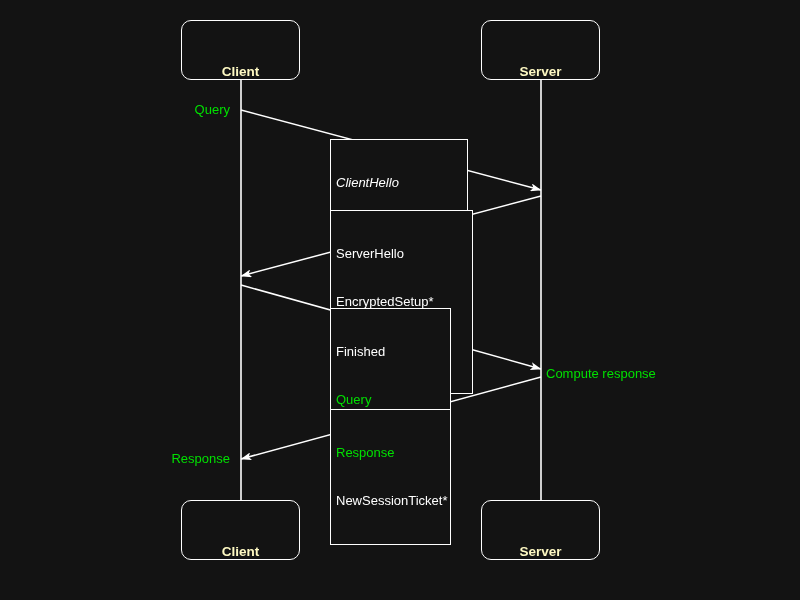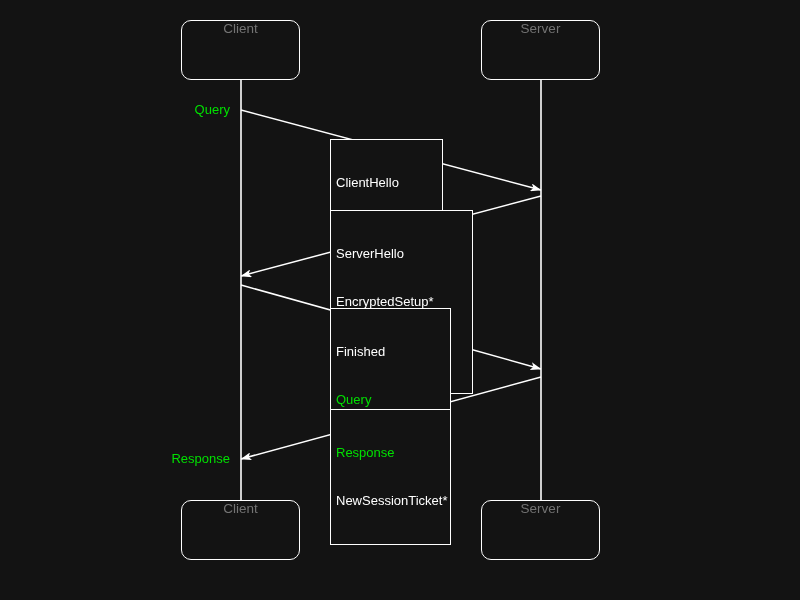--- a/index.html
+++ b/index.html
@@ -21,25 +21,26 @@
     top: 0;
     width: 800px;
     height: 600px;
   }
   .actor-box {
     position: absolute;
     border: 1.6px solid #ffffff;
     border-radius: 10px;
     background: #131313;
     display: flex;
-    align-items: flex-start;
+    align-items: flex-end;
     justify-content: center;
-    color: #737373;
+    color: #fef9c3;
     font-size: 13.5px;
     box-sizing: border-box;
+    font-weight: bold;
   }
   .msg-box {
     position: absolute;
     border: 1.4px solid #ffffff;
     background: #131313;
     box-sizing: border-box;
     padding: 3px 4px 3px 5px;
     color: #ffffff;
     font-size: 13px;
     line-height: 16px;
@@ -91,21 +92,21 @@
     <span>Server</span>
   </div>
 
   <div class="actor-box" style="left:181px; top:500px; width:119px; height:60px;">
     <span>Client</span>
   </div>
   <div class="actor-box" style="left:481px; top:500px; width:119px; height:60px;">
     <span>Server</span>
   </div>
 
-  <div class="msg-box" style="left:330px; top:139px; width:113px;">
+  <div class="msg-box" style="left:330px; top:139px; width:138px;font-style:italic;">
     <span class="msg-line">ClientHello</span>
   </div>
 
   <div class="msg-box" style="left:330px; top:210px; width:143px;">
     <span class="msg-line">ServerHello</span>
     <span class="msg-line">EncryptedSetup*</span>
     <span class="msg-line">Finished</span>
   </div>
 
   <div class="msg-box" style="left:330px; top:308px; width:121px;">
@@ -113,16 +114,17 @@
     <span class="msg-line green">Query</span>
   </div>
 
   <div class="msg-box" style="left:330px; top:409px; width:121px;">
     <span class="msg-line green">Response</span>
     <span class="msg-line">NewSessionTicket*</span>
   </div>
 
   <div class="side-label left" style="left:118px; top:102px; width:112px;">Query</div>
 
+  <div class="side-label right" style="left:546px; top:366px; width:200px;">Compute response</div>
 
   <div class="side-label left" style="left:118px; top:451px; width:112px;">Response</div>
 
 </div>
 
 </body></html>

